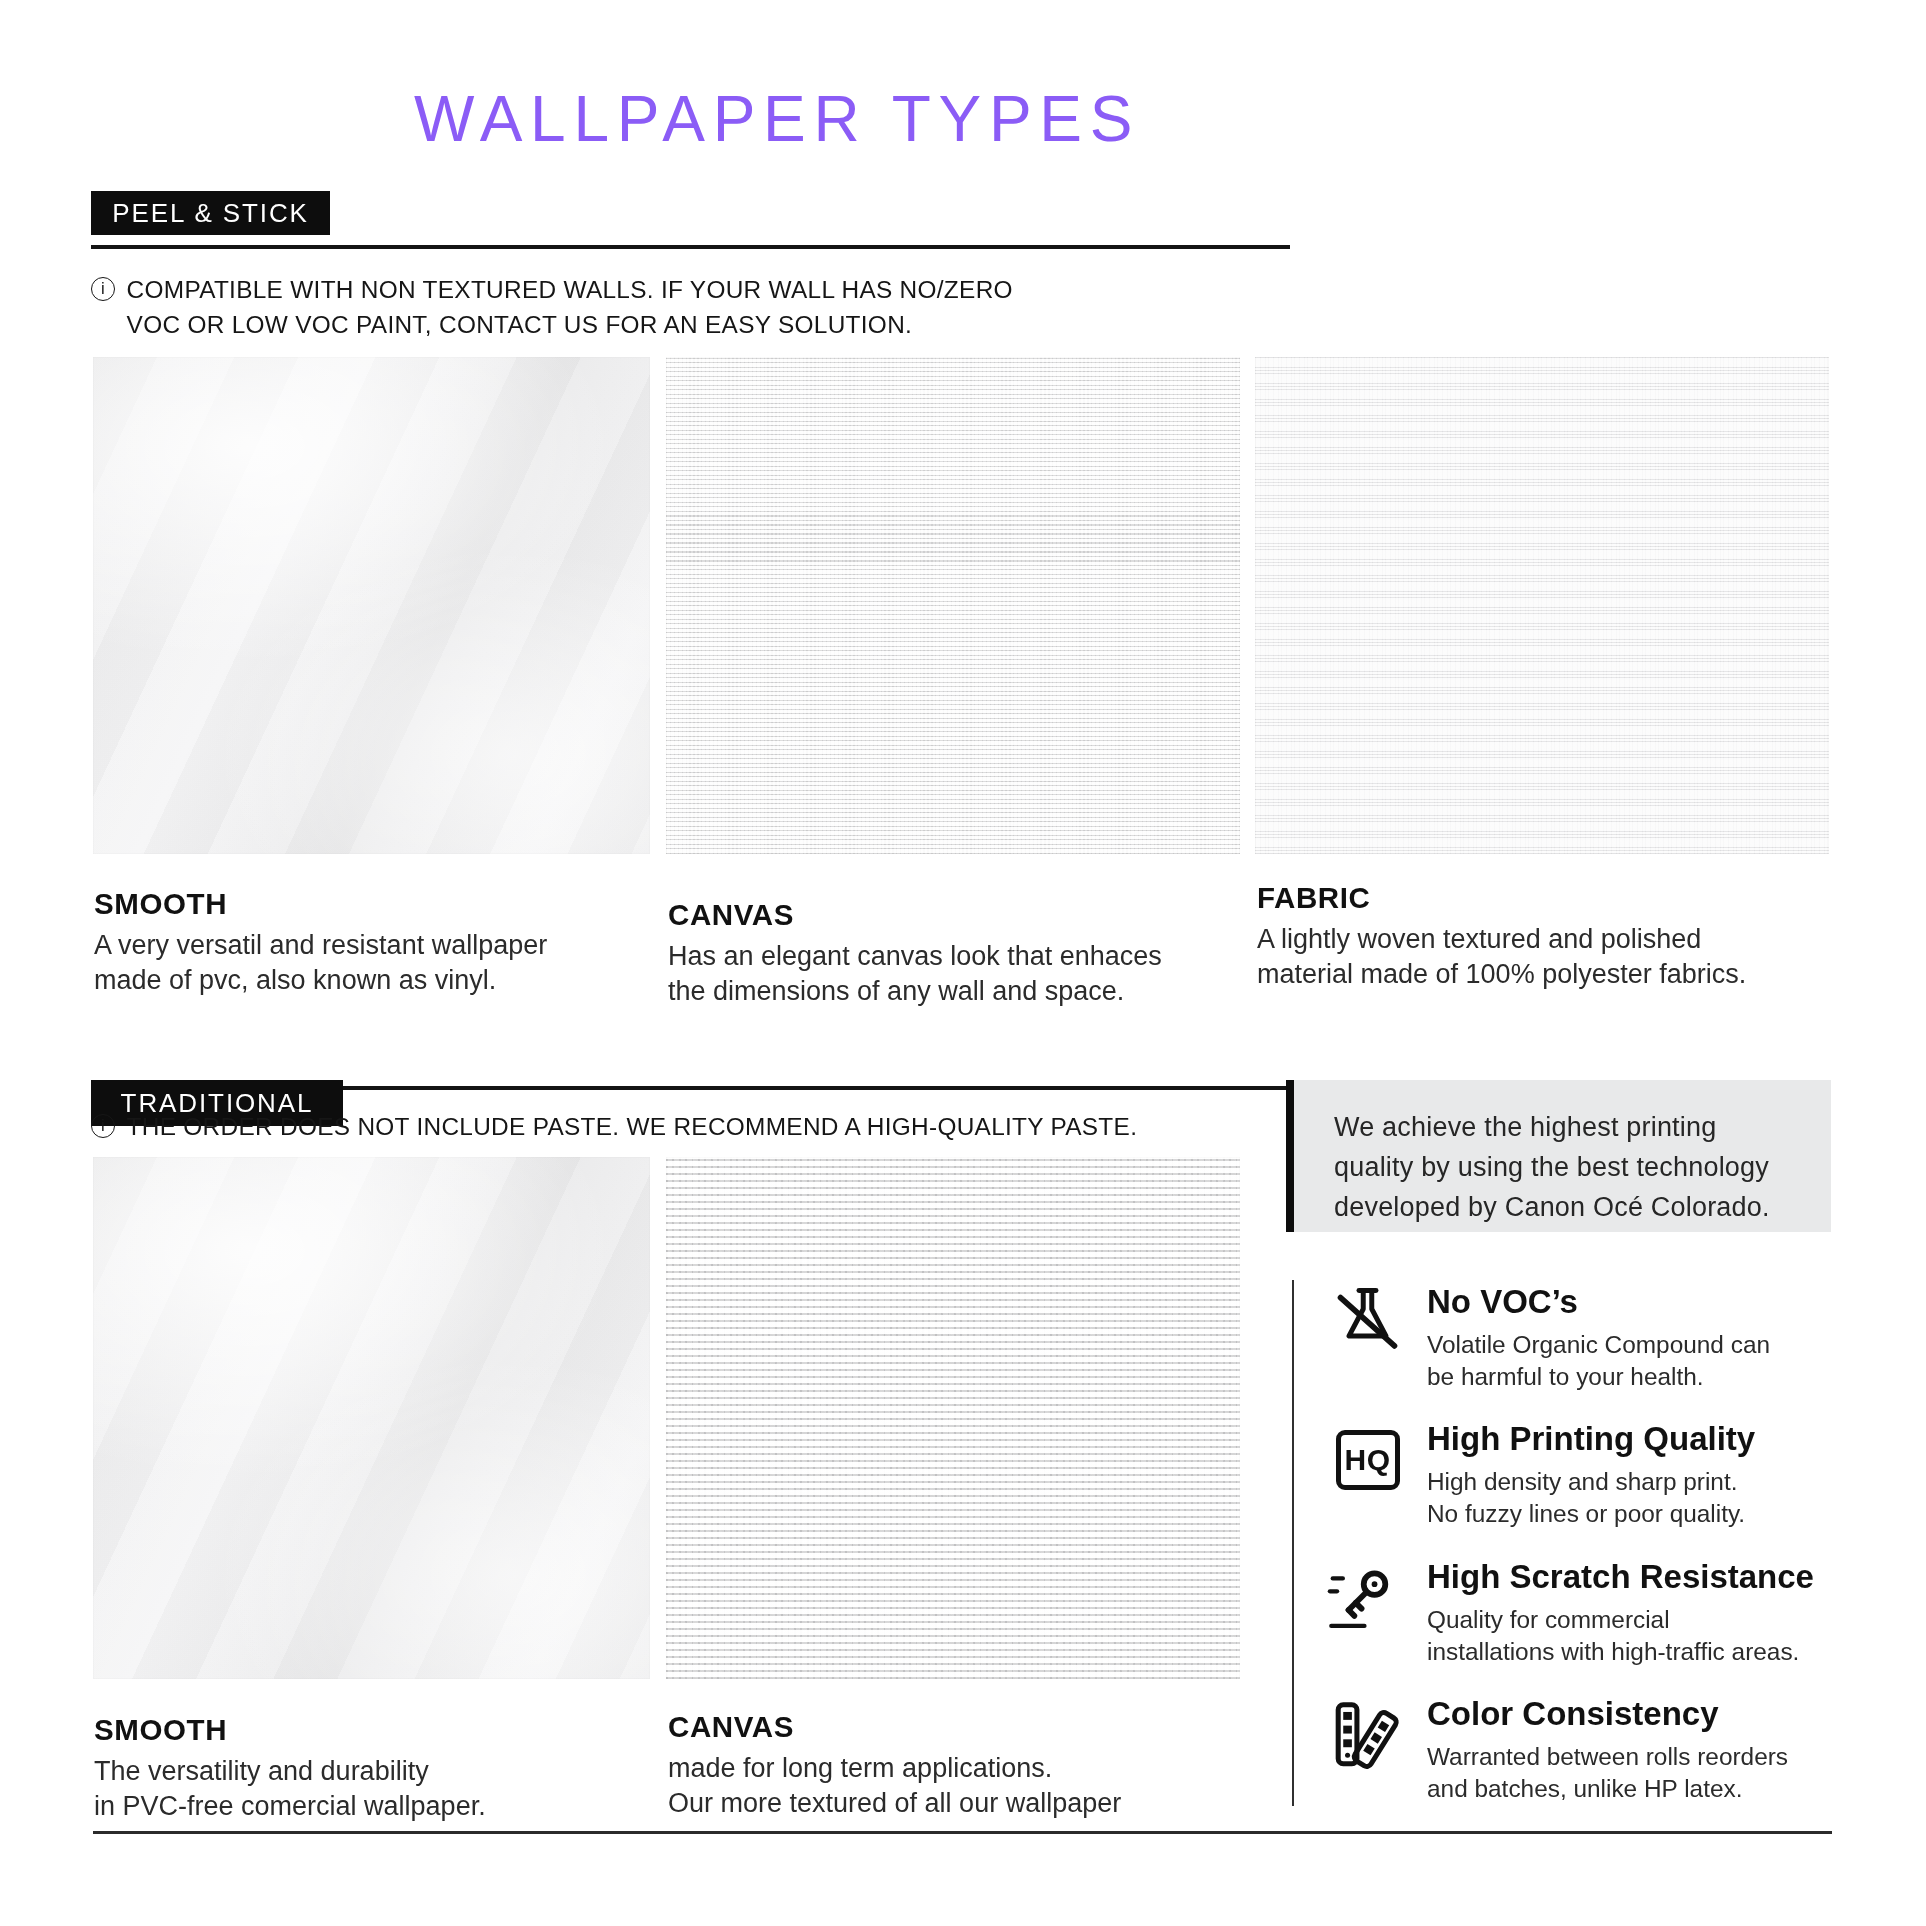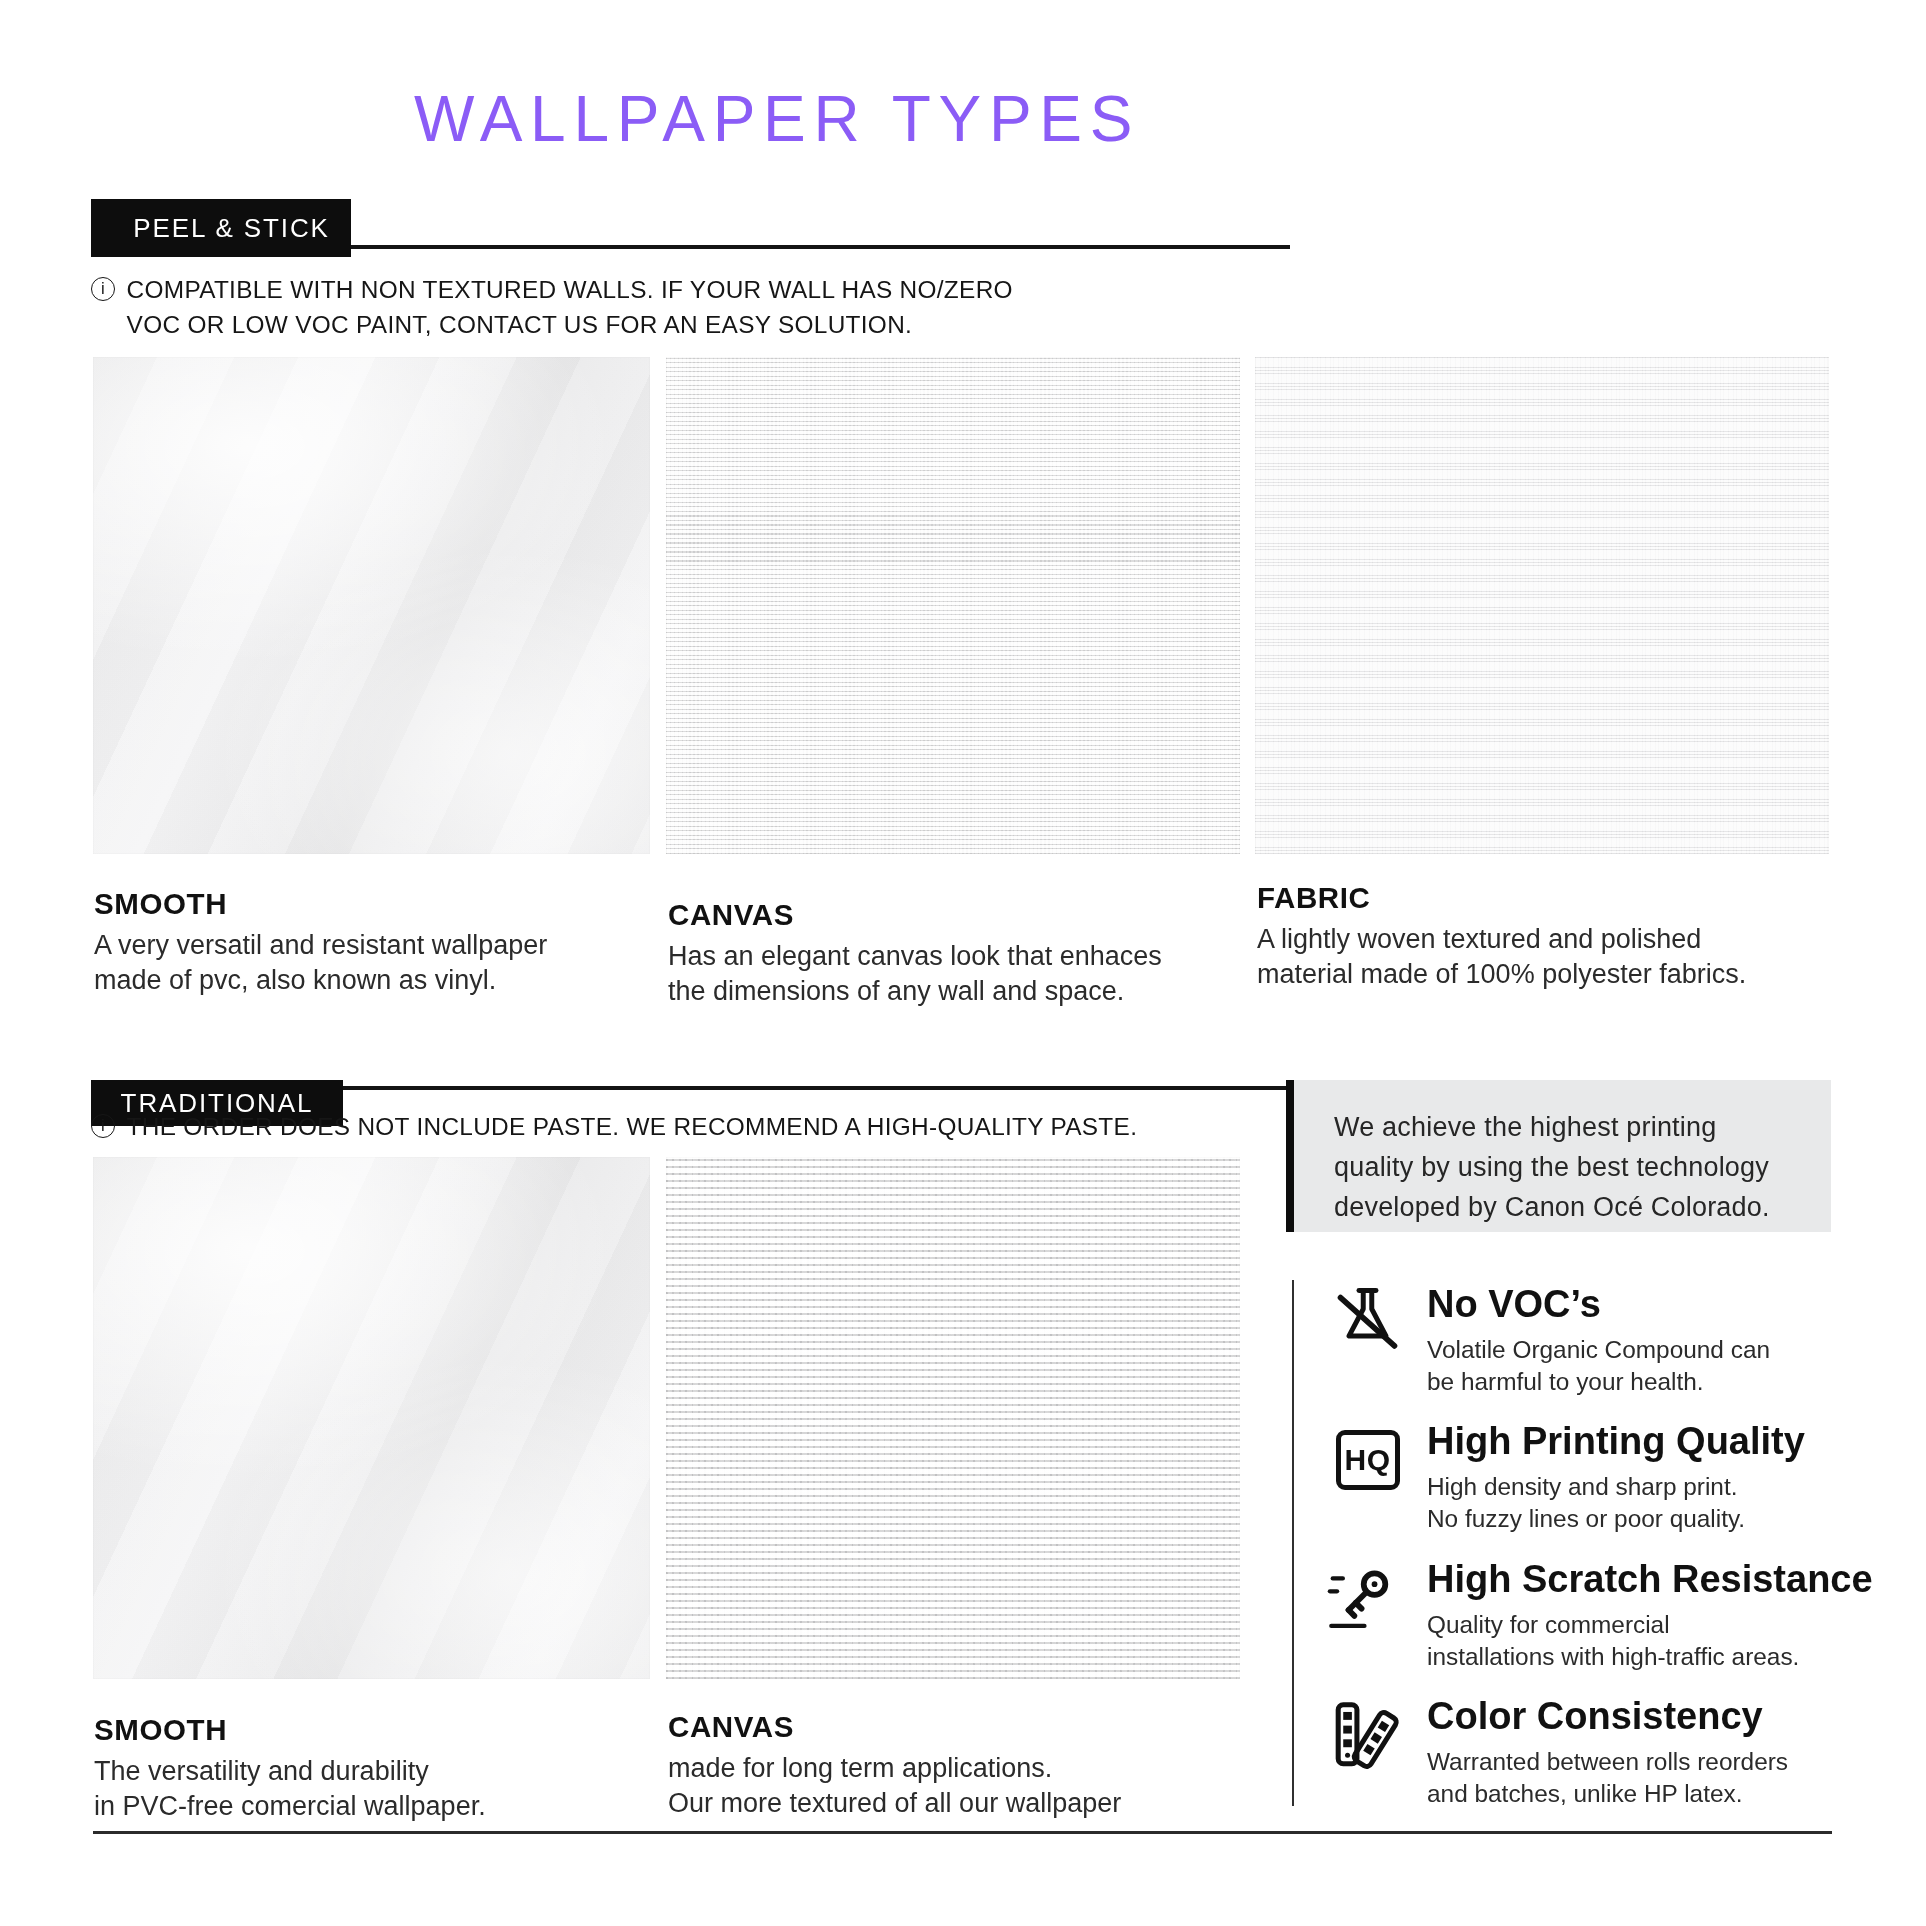--- a/index.html
+++ b/index.html
@@ -49,37 +49,37 @@
   }
 
   .swatch-label{font-size:29.5px;font-weight:bold;letter-spacing:0.6px;color:#111111;white-space:nowrap;}
   .swatch-desc{font-size:27px;line-height:35px;color:#2b2b2b;white-space:nowrap;}
 
   .qbox{background:#e8e9ea;font-size:27px;line-height:40px;color:#262626;letter-spacing:0.2px;
         padding:27px 19px 0 40px;box-sizing:border-box;}
   .vbar{background:#0d0d0d;}
   .vline{background:#303030;width:1.9px;}
 
-  .feat-title{font-size:38px;font-weight:bold;color:#111111;white-space:nowrap;}
+  .feat-title{font-size:33px;font-weight:bold;color:#111111;white-space:nowrap;}
   .feat-desc{font-size:24.4px;line-height:32px;color:#2b2b2b;margin-top:7.7px;white-space:nowrap;}
   .feat-icon{display:flex;align-items:center;justify-content:center;}
   .hq-box{width:54px;height:50px;border:5.8px solid #111111;border-radius:9px;
           display:flex;align-items:center;justify-content:center;}
   .hq-box span{font-size:30px;font-weight:bold;letter-spacing:0.6px;color:#111111;}
   svg{display:block;}
 </style>
 </head>
 <body>
 
 <div class="page">
 
   <div class="abs title" style="left:414px;top:82px;width:770px;">WALLPAPER TYPES</div>
 
   <div class="abs rule" style="left:91px;top:245px;width:1199px;"></div>
-  <div class="abs badge" style="left:91px;top:199px;width:239px;height:58px;padding-left:21px;">PEEL &amp; STICK</div>
+  <div class="abs badge" style="left:91px;top:191px;width:239px;height:44px;">PEEL &amp; STICK</div>
 
   <div class="abs note" style="left:91px;top:272px;">
     <span class="info-circle">i</span>
     <span>
       <span style="display:block;">COMPATIBLE WITH NON TEXTURED WALLS. IF YOUR WALL HAS NO/ZERO</span>
       <span style="display:block;">VOC OR LOW VOC PAINT, CONTACT US FOR AN EASY SOLUTION.</span>
     </span>
   </div>
 
   <div class="abs swatch tex-smooth" style="left:93px;top:357px;width:557px;height:497px;"></div>

